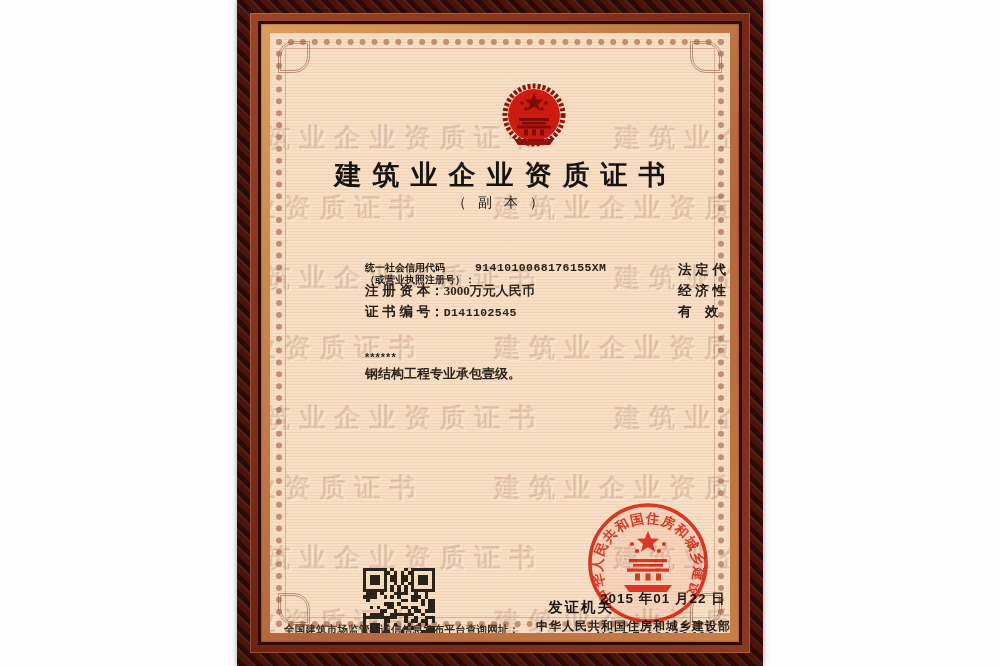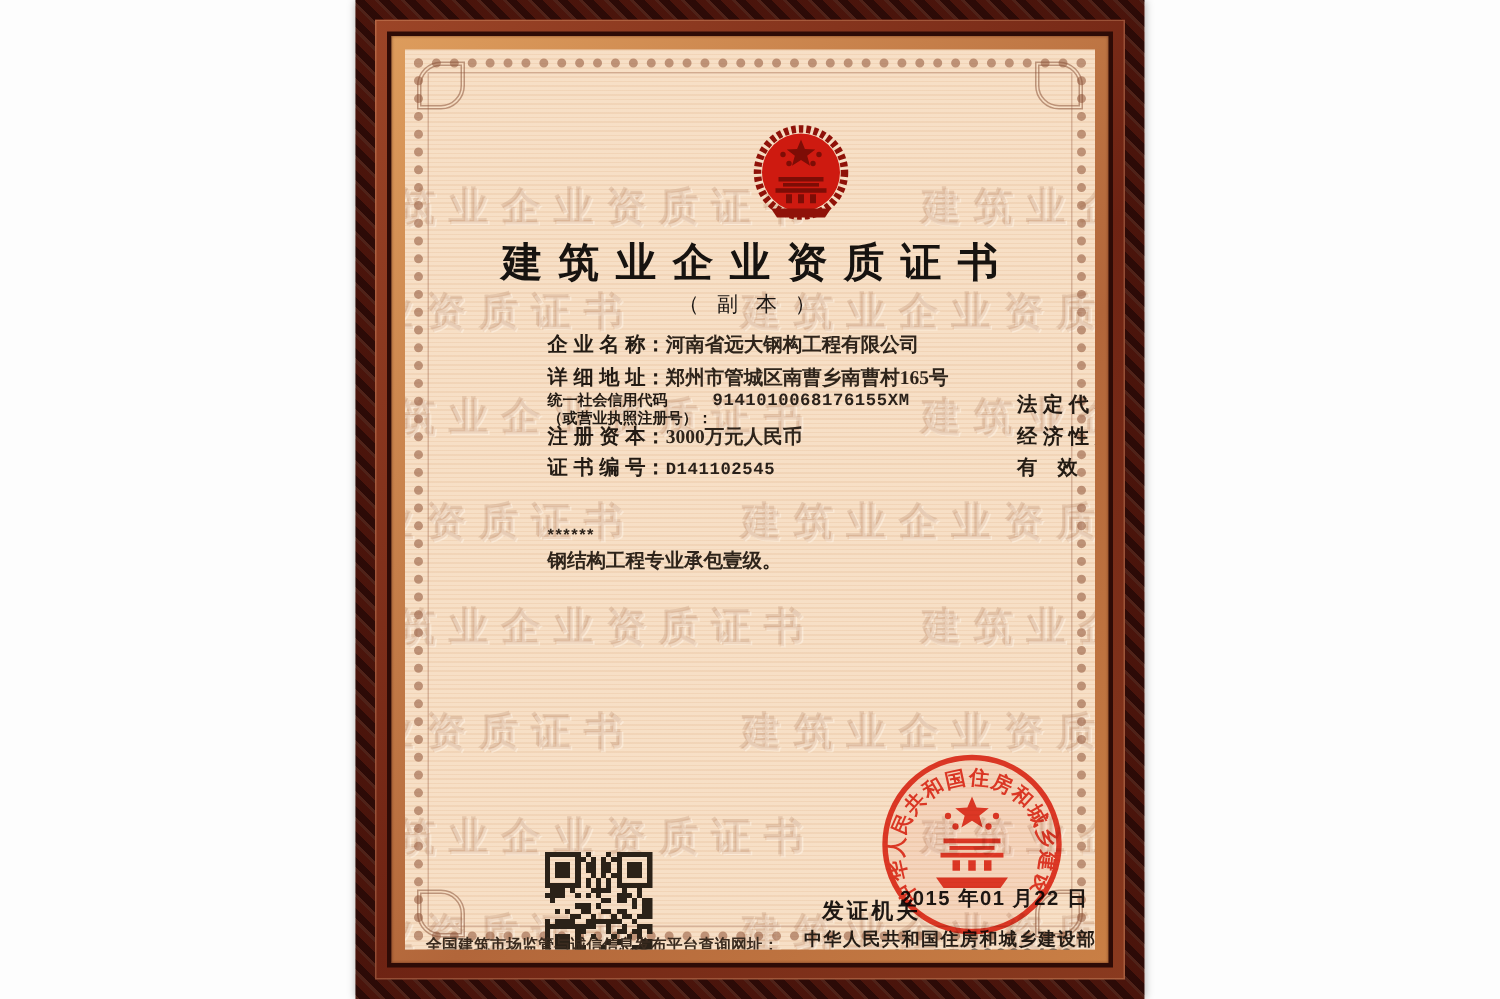--- a/index.html
+++ b/index.html
@@ -111,29 +111,21 @@
           <rect x="15" y="44.5" width="34" height="3" fill="#7d0d06"></rect>
           <rect x="22" y="48.5" width="4" height="6" fill="#7d0d06"></rect>
             <rect x="30" y="48.5" width="4" height="6" fill="#7d0d06"></rect>
             <rect x="38" y="48.5" width="4" height="6" fill="#7d0d06"></rect>
           <path d="M12 58 h40 l-4 6 h-32 z" fill="#8f1209"></path>
         </svg>
 
         <div class="abs title">建筑业企业资质证书</div>
         <div class="abs subtitle">（ 副 本 ）</div>
 
-        <div class="abs row" style="top:188px">
-          <span class="lbl">企 业 名 称：</span>
-          <span class="val">河南省远大钢构工程有限公司</span>
-        </div>
-
-        <div class="abs row" style="top:210px">
-          <span class="lbl">详 细 地 址：</span>
-          <span class="val">郑州市管城区南曹乡南曹村165号</span>
-        </div>
+
 
         <div class="abs row" style="top:228px">
           <span class="lbl-sm">
             <span>统一社会信用代码</span><br>
             <span>（或营业执照注册号）：</span>
           </span>
           <span class="val-code">9141010068176155XM</span>
           <span class="col2">
             <span class="lbl">法 定 代 表 人：</span>
 

